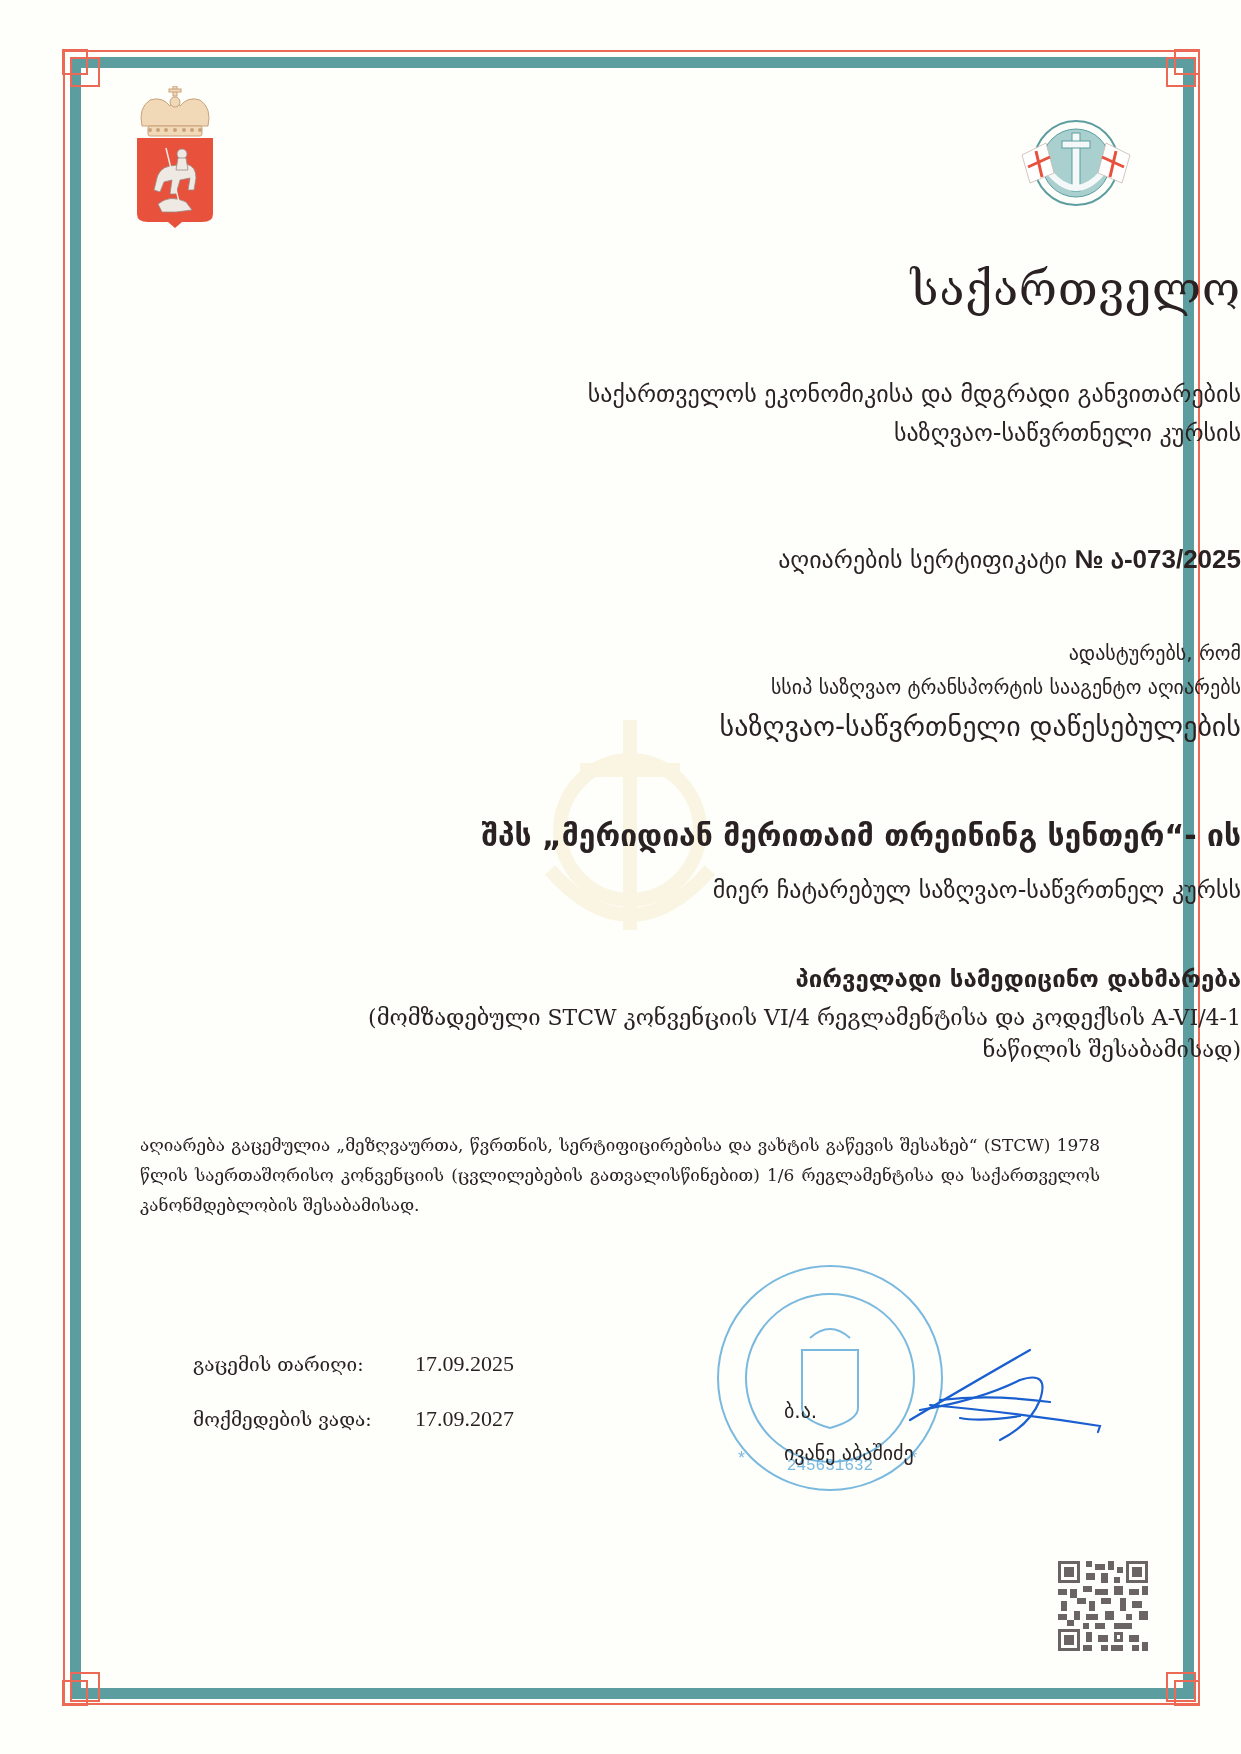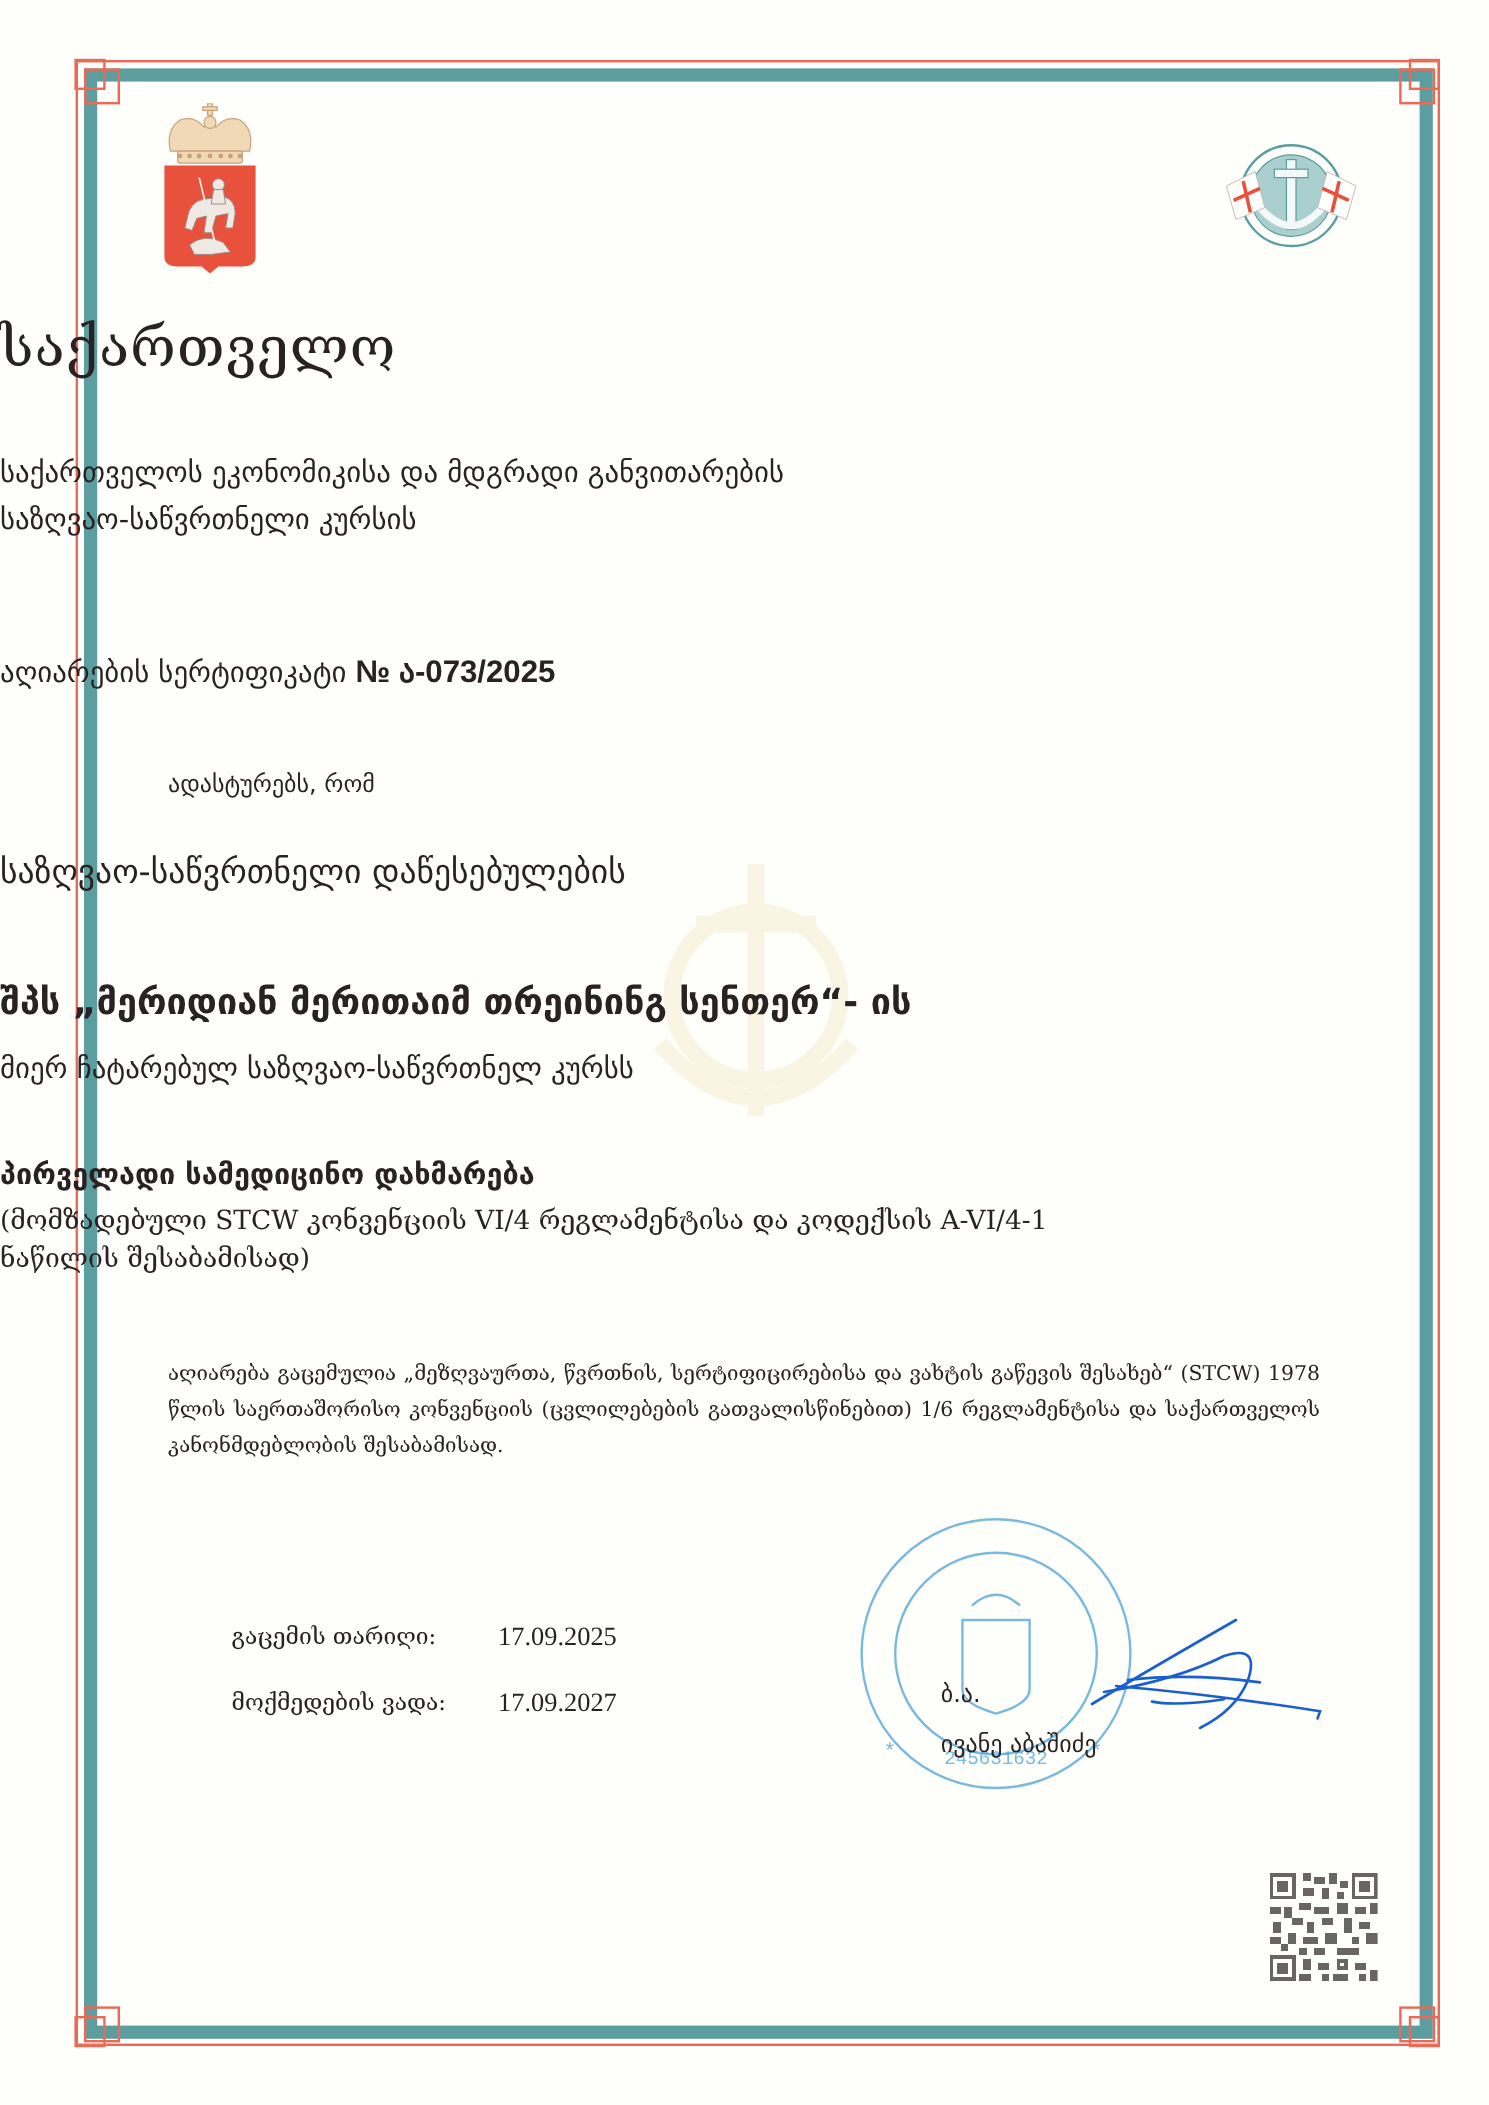--- a/index.html
+++ b/index.html
@@ -45,21 +45,21 @@
     position: absolute; left: 1020px; top: 113px; width: 112px; height: 100px;
   }
 
   
   .watermark {
     position: absolute; left: 520px; top: 700px; width: 220px; height: 260px;
     opacity: 0.35;
   }
 
   .center-block {
-    position: absolute; left: 0; width: 1241px; text-align: left;
+    position: absolute; left: 0; width: 1241px; text-align: right;
   }
   .title-country {
     top: 262px; font-size: 46px; letter-spacing: 1px;
     font-family: "DejaVu Serif", serif; color: #2a2222;
   }
   .ministry {
     top: 375px; font-size: 24px; line-height: 39px;
     font-family: "DejaVu Sans", sans-serif;
   }
   .cert-line {
@@ -190,20 +190,21 @@
   <div>საზღვაო-საწვრთნელი კურსის</div>
 </div>
 
 <div class="center-block cert-line">
   <span>აღიარების სერტიფიკატი</span>
   <span class="cert-number">№ ა-073/2025</span>
 </div>
 
 <div class="center-block confirms">
   <div style="padding-left:140px;">ადასტურებს, რომ</div>
+  <div>სსიპ საზღვაო ტრანსპორტის სააგენტო აღიარებს</div>
 </div>
 <div class="center-block institution-type">საზღვაო-საწვრთნელი დაწესებულების</div>
 
 <div class="center-block institution-name">შპს „მერიდიან მერითაიმ თრეინინგ სენთერ“- ის</div>
 
 <div class="center-block conducted">მიერ ჩატარებულ საზღვაო-საწვრთნელ კურსს</div>
 
 <div class="center-block course-name">პირველადი სამედიცინო დახმარება</div>
 <div class="center-block course-note">
   <div>(მომზადებული STCW კონვენციის VI/4 რეგლამენტისა და კოდექსის A-VI/4-1</div>

